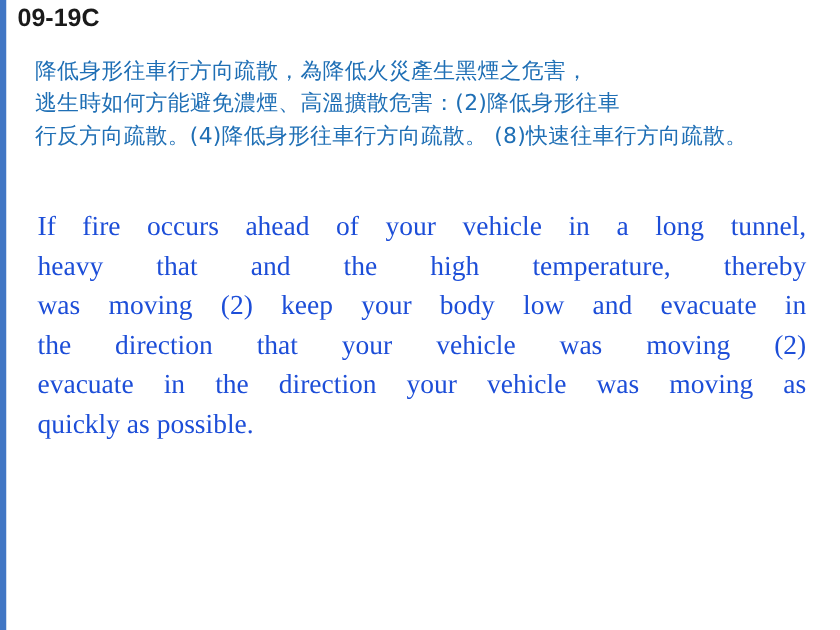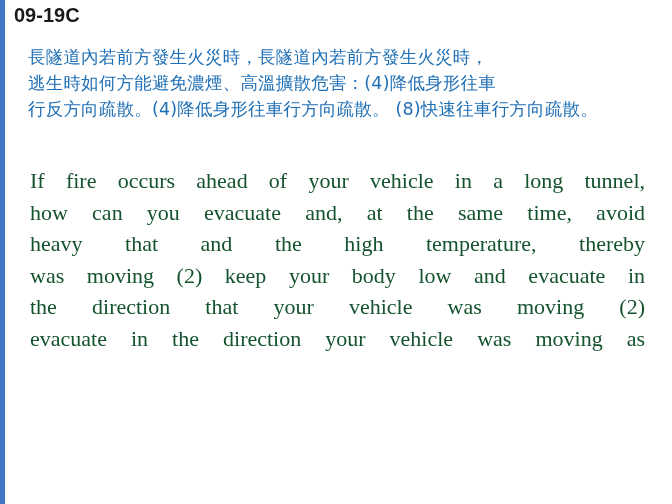--- a/index.html
+++ b/index.html
@@ -53,49 +53,49 @@
     white-space: nowrap;
   }
   .en-block {
     position: absolute;
     left: 30px;
     top: 165px;
     width: 615px;
     font-family: "Liberation Serif", serif;
     font-size: 22px;
     line-height: 31.5px;
-    color: #14532d;
+    color: #1d4ed8;
   }
   .en-block .line {
     white-space: nowrap;
     display: block;
   }
   .en-block .justify {
     text-align: justify;
     text-align-last: justify;
   }
 </style>
 </head>
 <body>
 
 <div class="slide">
 
   <div class="accent-bar"></div>
 
   <div class="slide-title">09-19C</div>
 
   <div class="cjk-block">
-    <span class="line">長隧道內若前方發生火災時，長隧道內若前方發生火災時，</span>
-    <span class="line">逃生時如何方能避免濃煙、高溫擴散危害：(4)降低身形往車</span>
+    <span class="line">降低身形往車行方向疏散，為降低火災產生黑煙之危害，</span>
+    <span class="line">逃生時如何方能避免濃煙、高溫擴散危害：(2)降低身形往車</span>
     <span class="line">行反方向疏散。(4)降低身形往車行方向疏散。</span>
     <span class="line">(8)快速往車行方向疏散。</span>
   </div>
 
   <div class="en-block">
     <span class="line justify">If fire occurs ahead of your vehicle in a long tunnel,</span>
-    <span class="line justify">how can you evacuate and, at the same time, avoid</span>
     <span class="line justify">heavy that and the high temperature, thereby</span>
     <span class="line justify">was moving (2) keep your body low and evacuate in</span>
     <span class="line justify">the direction that your vehicle was moving (2)</span>
     <span class="line justify">evacuate in the direction your vehicle was moving as</span>
+    <span class="line">quickly as possible.</span>
   </div>
 
 </div>
 
 </body></html>

